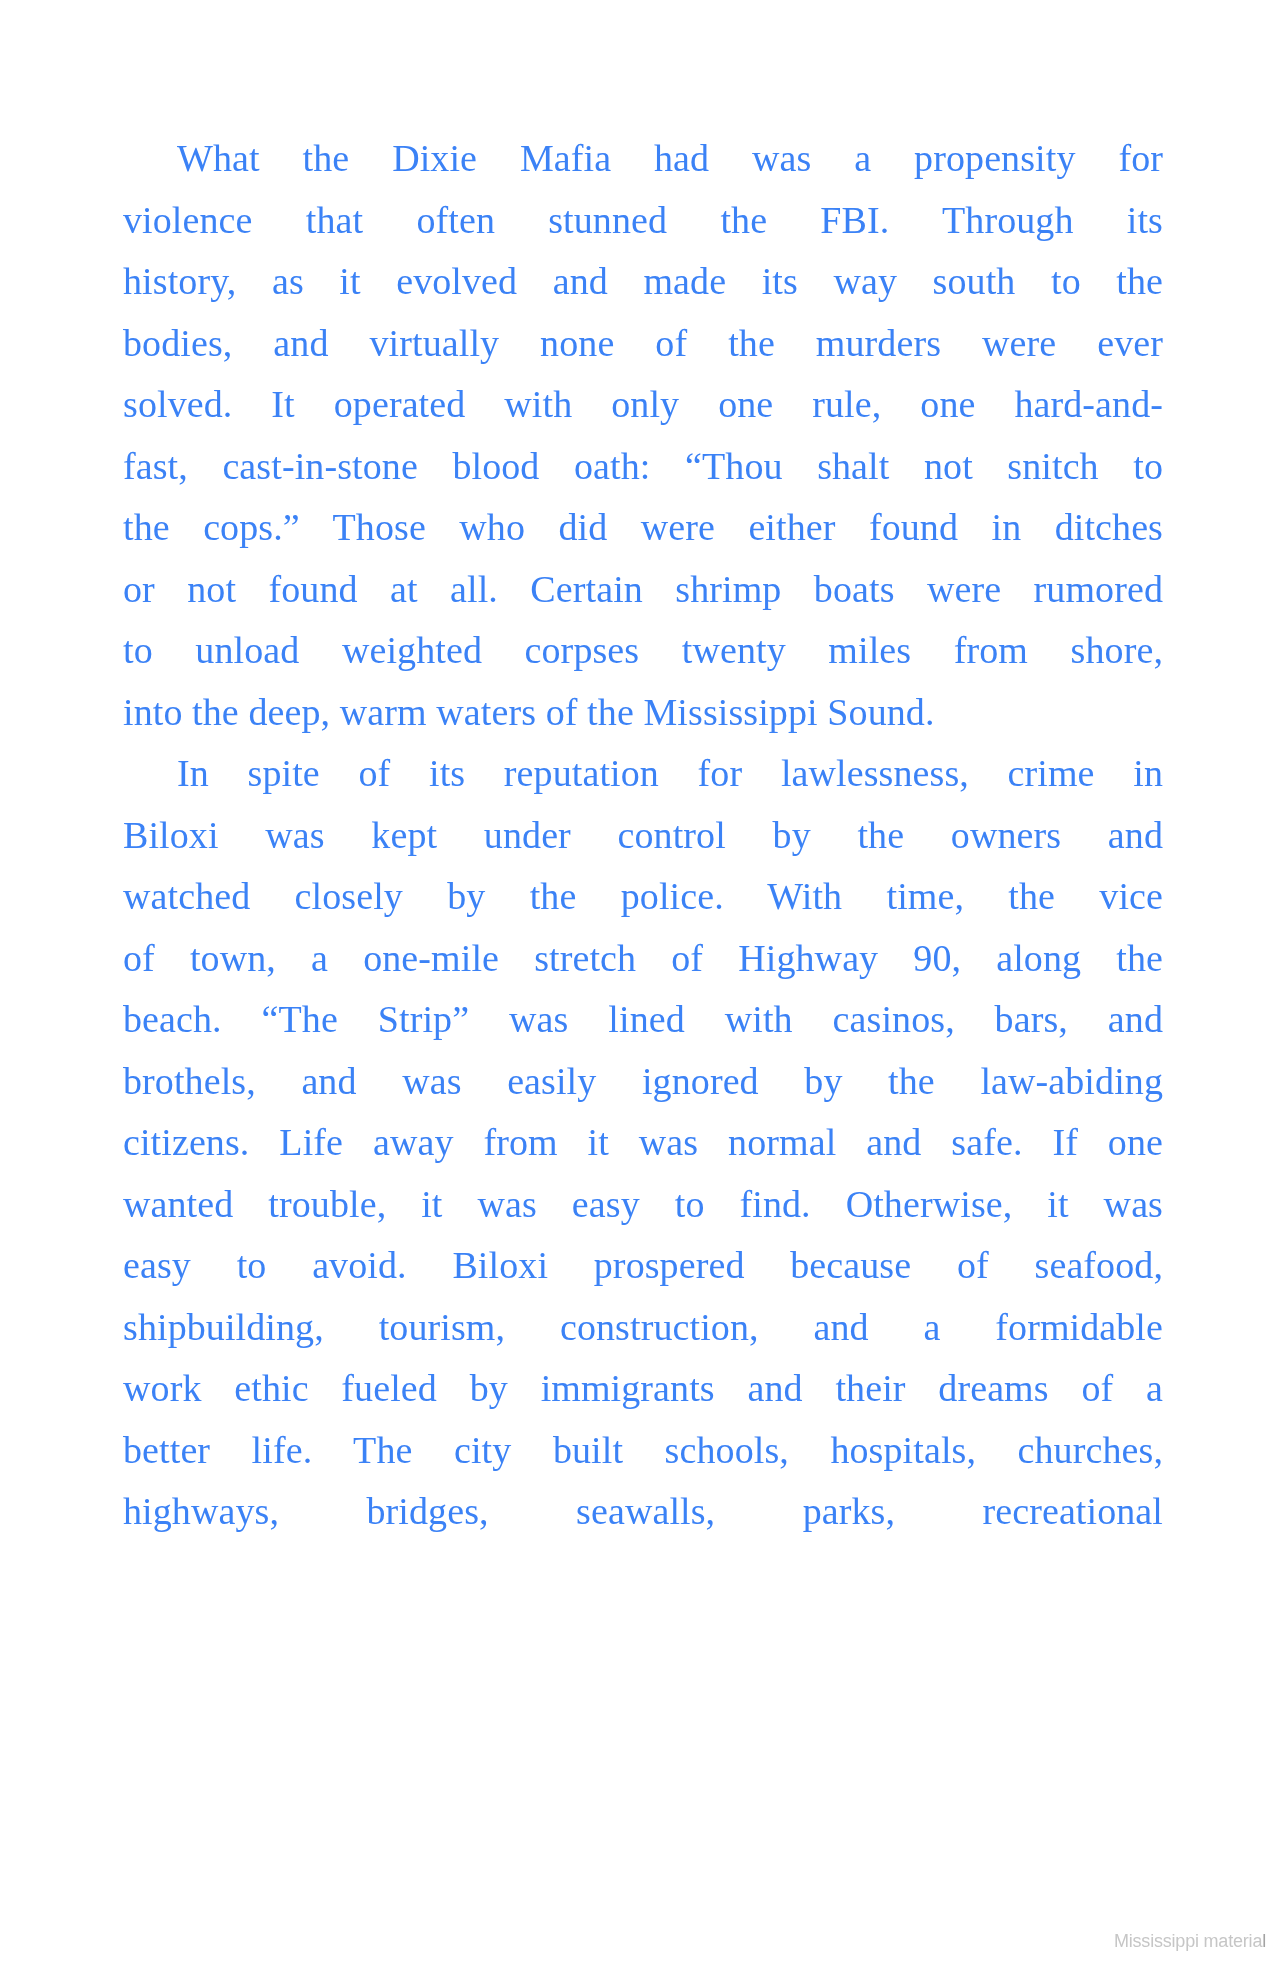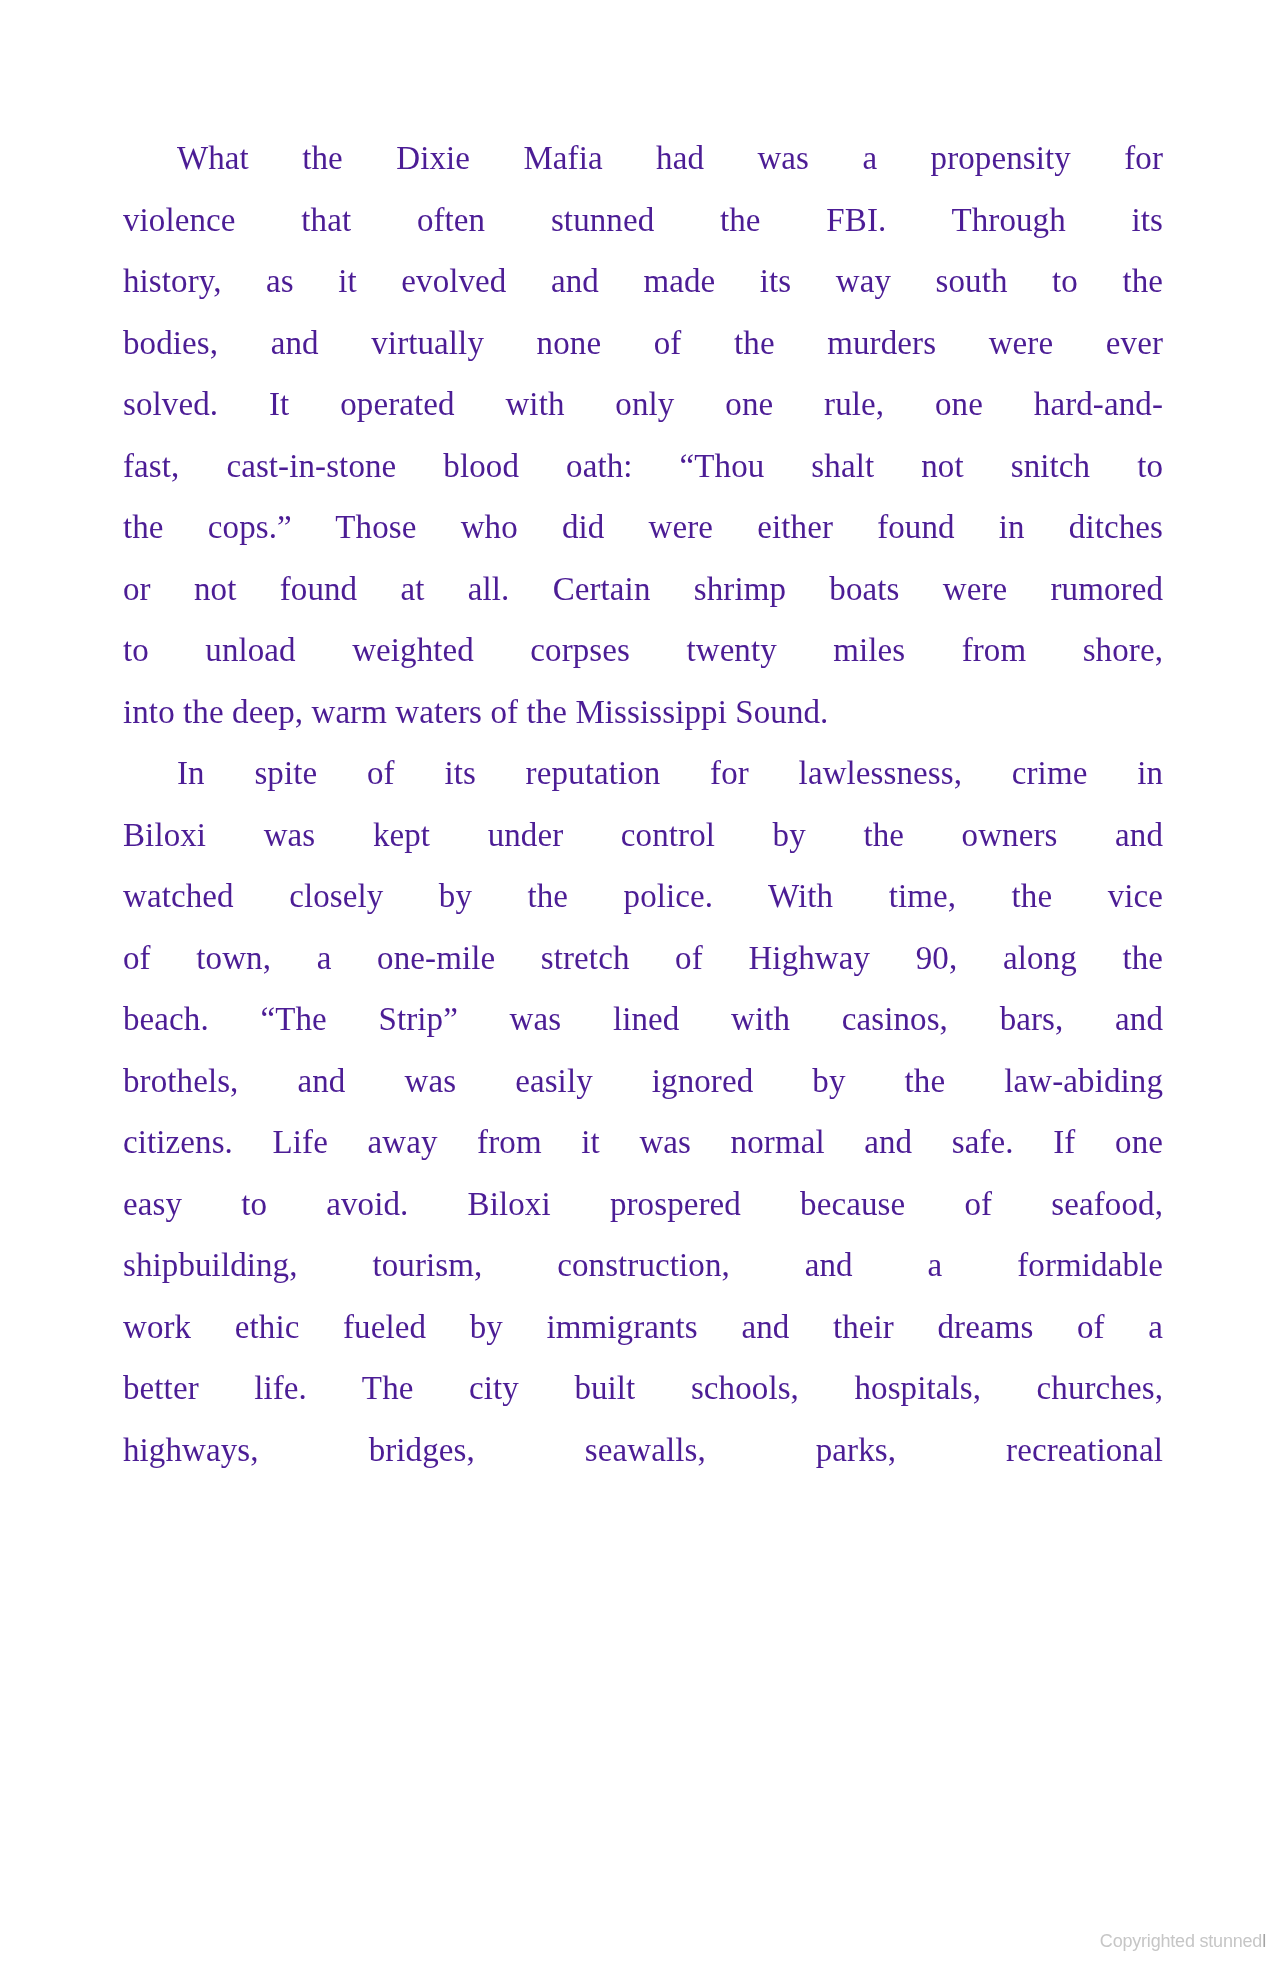--- a/index.html
+++ b/index.html
@@ -17,23 +17,23 @@
     position: absolute;
     inset: 0;
     background: #ffffff;
   }
   .text-block {
     position: absolute;
     left: 123px;
     top: 128px;
     width: 1040px;
     font-family: "Liberation Serif", "DejaVu Serif", serif;
-    font-size: 33px;
+    font-size: 38px;
     line-height: 61.5px;
-    color: #4c1d95;
+    color: #3b82f6;
     letter-spacing: 0.1px;
   }
   .paragraph {
     margin: 0;
     padding: 0;
   }
   .line {
     text-align: justify;
     text-align-last: justify;
     white-space: normal;
@@ -77,21 +77,22 @@
         <div class="line last">into the deep, warm waters of the Mississippi Sound.</div>
       </div>
       <div class="paragraph">
         <div class="line indent">In spite of its reputation for lawlessness, crime in</div>
         <div class="line">Biloxi was kept under control by the owners and</div>
         <div class="line">watched closely by the police. With time, the vice</div>
         <div class="line">of town, a one-mile stretch of Highway 90, along the</div>
         <div class="line">beach. “The Strip” was lined with casinos, bars, and</div>
         <div class="line">brothels, and was easily ignored by the law-abiding</div>
         <div class="line">citizens. Life away from it was normal and safe. If one</div>
+        <div class="line">wanted trouble, it was easy to find. Otherwise, it was</div>
         <div class="line">easy to avoid. Biloxi prospered because of seafood,</div>
         <div class="line">shipbuilding, tourism, construction, and a formidable</div>
         <div class="line">work ethic fueled by immigrants and their dreams of a</div>
         <div class="line">better life. The city built schools, hospitals, churches,</div>
         <div class="line">highways, bridges, seawalls, parks, recreational</div>
       </div>
     </main>
-  <div class="copyright" id="copyright" style="color: rgb(198, 198, 198);"><span>Copyrighted stunned</span><span class="tail">l</span></div>
+  <div class="copyright" id="copyright" style="color: rgb(198, 198, 198);"><span>Mississippi materia</span><span class="tail">l</span></div>
 </div>
 
 </body></html>

